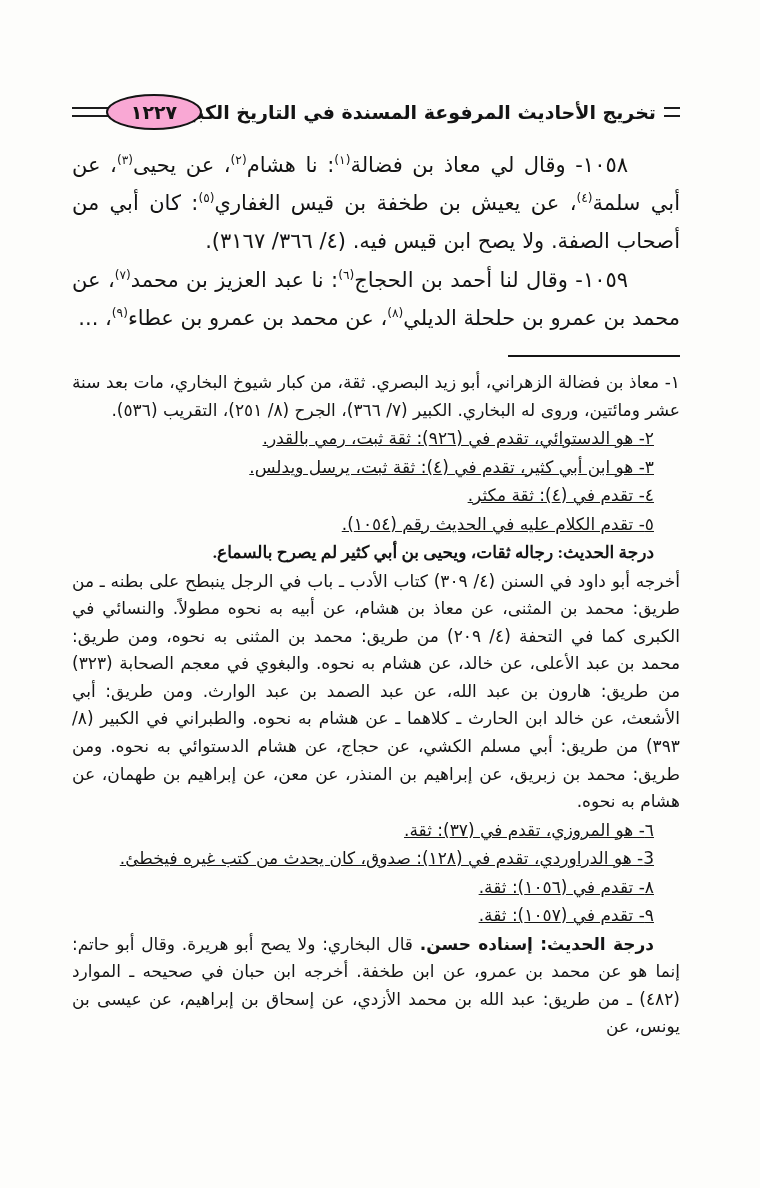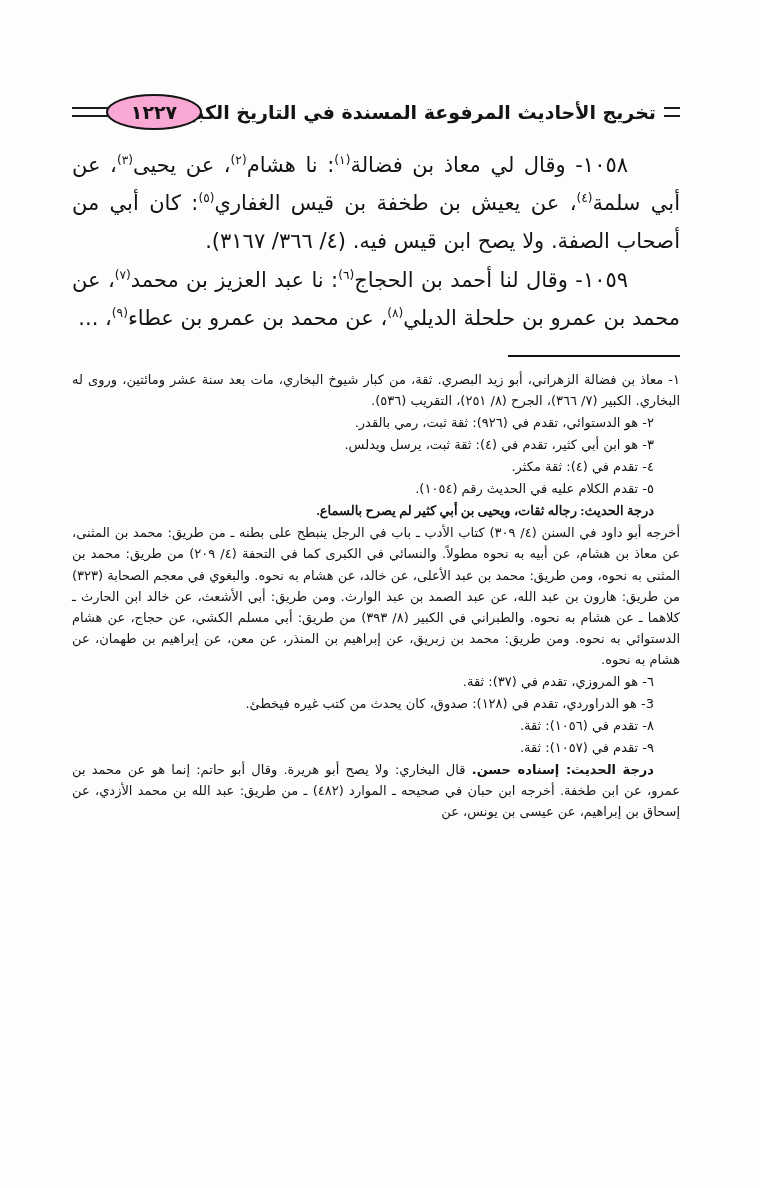--- a/index.html
+++ b/index.html
@@ -83,25 +83,25 @@
   }
   
   .fn-sep {
     width: 172px;
     border-top: 2.5px solid #141414;
     margin: 18px 0 12px 0;
   }
   
   .footnotes p.fn {
     margin: 0 0 1px 0;
-    font-size: 13px;
+    font-size: 17px;
     line-height: 1.62;
     text-align: justify;
   }
-  .footnotes p.fn.note  { padding-right: 26px; text-align: right; }
+  .footnotes p.fn.note  { padding-right: 26px; text-align: right; text-decoration: underline; }
   .footnotes p.fn.grade { padding-right: 26px; text-align: right; font-weight: 700; font-family: Liberation Serif, serif; }
   .footnotes p.fn.longnote { text-align: justify; }
   .footnotes p.fn.source   { text-align: justify; }
   .footnotes p.fn.gsource  { text-align: justify; text-indent: 26px; }
   .footnotes b { font-weight: 700; }
 </style>
 </head>
 <body>
 
 <div class="page">

